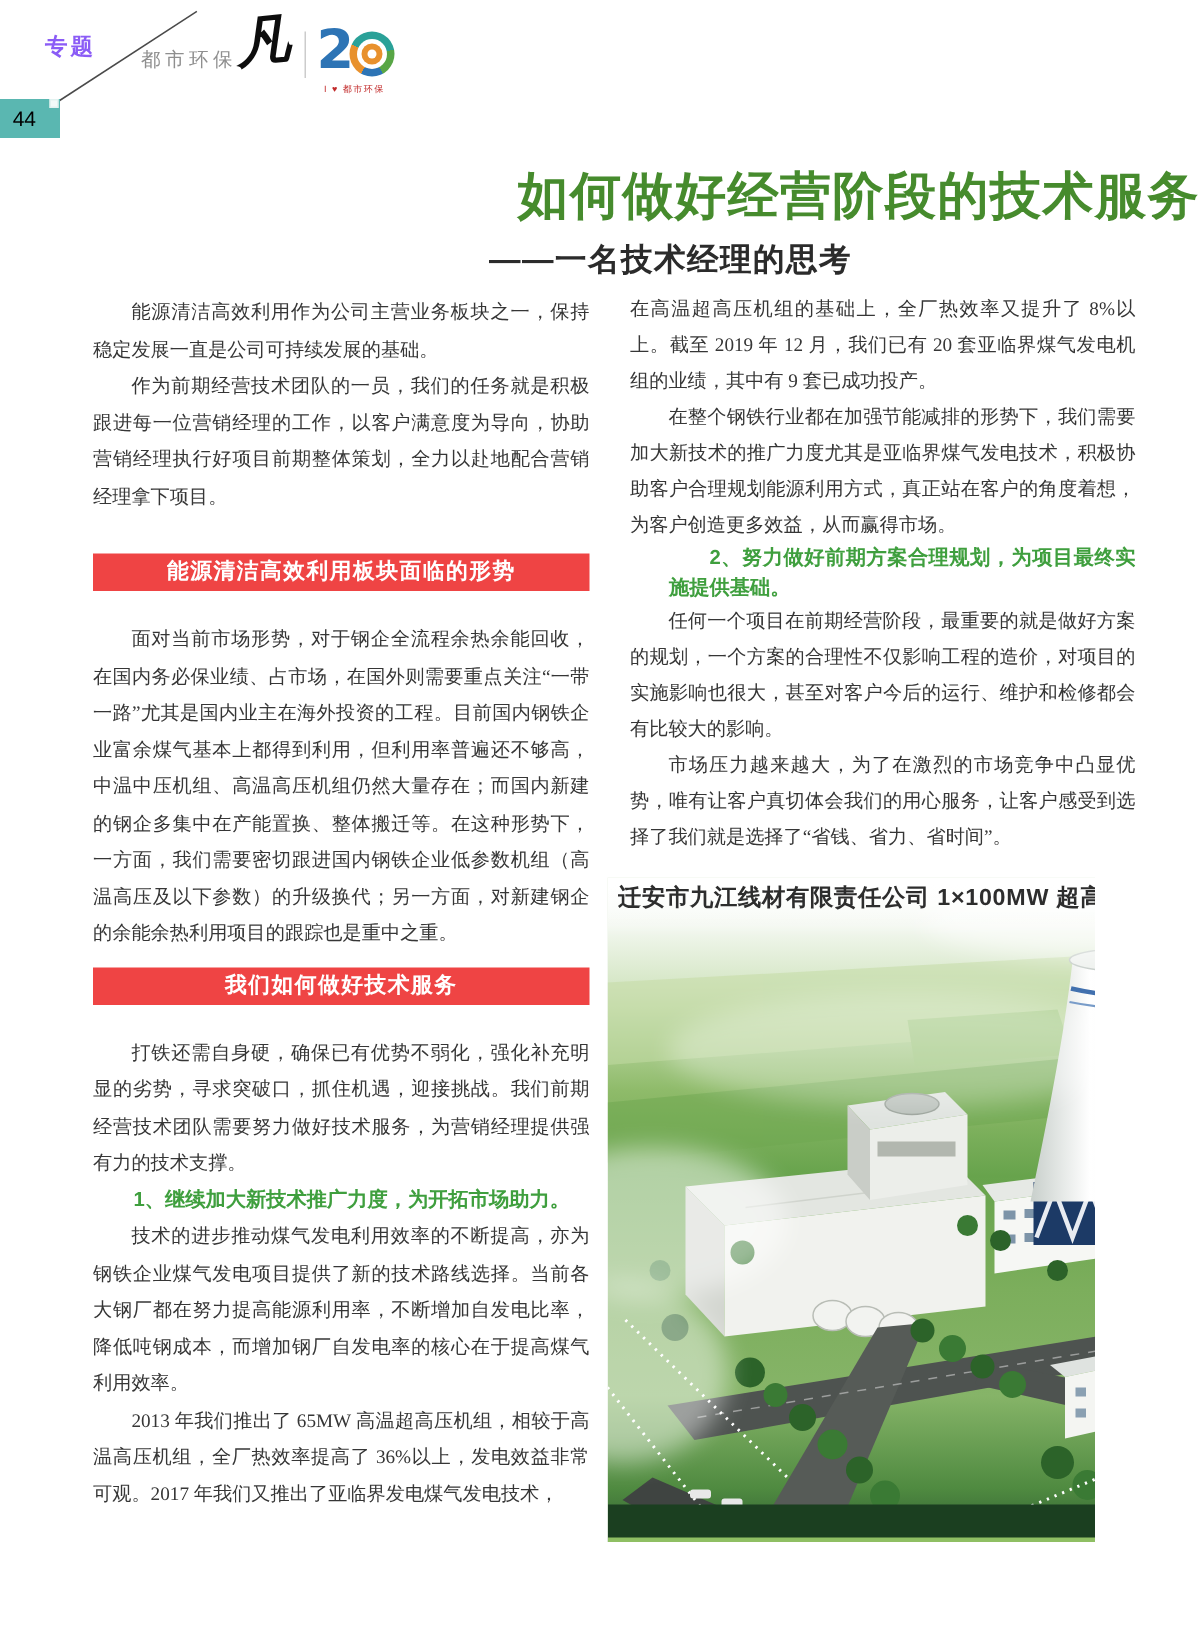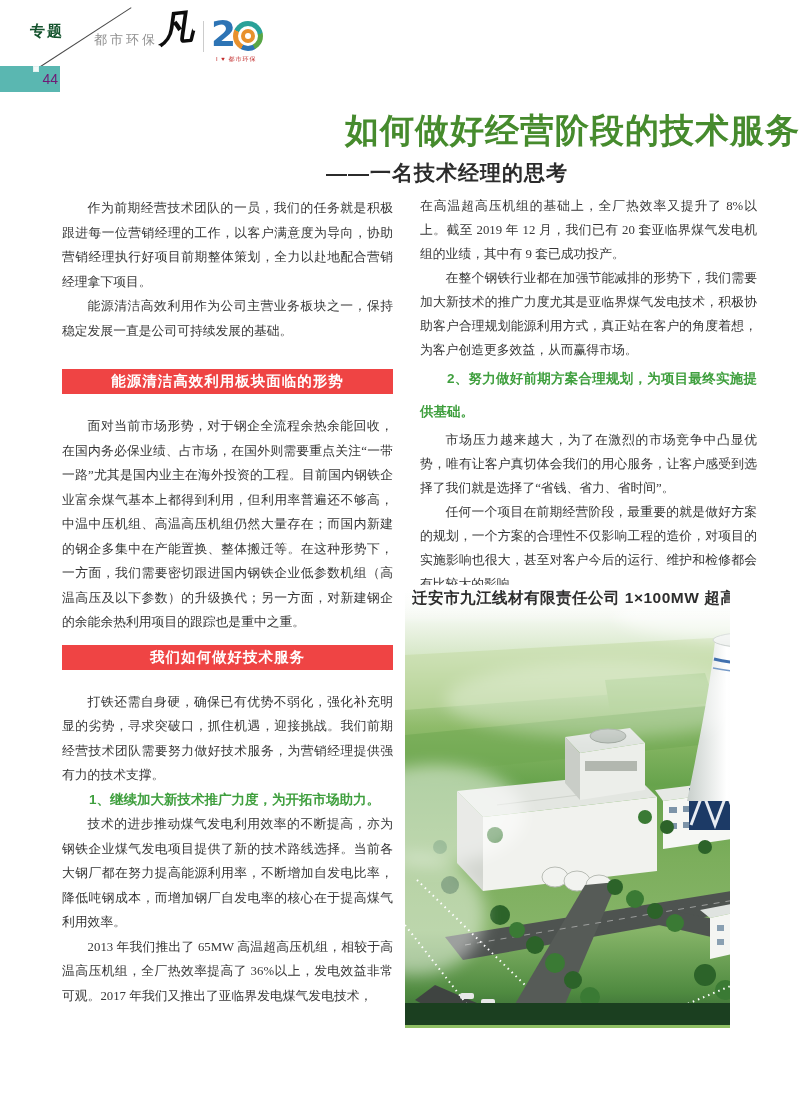--- a/index.html
+++ b/index.html
@@ -2,41 +2,41 @@
 <html><head>
 <meta charset="utf-8">
 <style>
   html,body{margin:0;padding:0;}
   body{width:800px;height:1100px;background:#ffffff;position:relative;overflow:hidden;
        font-family:"Liberation Sans","DejaVu Sans",sans-serif;}
   .page{position:absolute;inset:0;}
 
   
   .section-label{position:absolute;left:30px;top:22px;font-size:15px;font-weight:bold;
-                 color:#14532d;letter-spacing:2px;text-align:right;}
+                 color:#8b5cf6;letter-spacing:2px;text-align:right;}
   .diag-line{position:absolute;left:39px;top:67px;width:110px;height:1px;background:#4a4a4a;
              transform-origin:left center;transform:rotate(-33deg);}
   .brand{position:absolute;left:94px;top:31px;font-size:13px;color:#8f8f8f;letter-spacing:3px;}
   .brand-mark{position:absolute;left:157px;top:10px;font-size:36px;line-height:36px;
               font-family:"DejaVu Serif","Liberation Serif",serif;font-style:italic;font-weight:bold;
               color:#0d0d0d;transform:rotate(-6deg);}
   .divider-v{position:absolute;left:203px;top:21px;width:1px;height:31px;background:#cccccc;}
   .logo20{position:absolute;left:211px;top:14px;height:40px;display:flex;align-items:center;}
   .logo20 .two{font-size:36px;font-weight:bold;color:#2d74b5;line-height:36px;
                font-family:"DejaVu Sans","Liberation Sans",sans-serif;}
   .ring{width:30px;height:30px;border-radius:50%;position:relative;margin-left:-3px;margin-top:4px;
         background:conic-gradient(#2aa198 0 22%,#58a646 22% 42%,#2d74b5 42% 58%,#e8912d 58% 82%,#2aa198 82% 100%);}
   .ring .ring-hole{position:absolute;inset:5px;background:#ffffff;border-radius:50%;}
   .ring .ring-core{position:absolute;inset:8px;background:#e8912d;border-radius:50%;}
   .ring .ring-core::after{content:"";position:absolute;left:4px;top:4px;right:4px;bottom:4px;
         background:#ffffff;border-radius:3px;}
   .tagline{position:absolute;left:216px;top:55px;font-size:6px;color:#c22a2a;letter-spacing:1px;white-space:nowrap;}
-  .page-num-box{position:absolute;left:0;top:66px;width:60px;height:26px;background:#5ab7b1;
-                color:#701a75;font-size:14px;display:flex;align-items:center;justify-content:flex-end;
-                padding-right:2px;box-sizing:border-box;}
+  .page-num-box{position:absolute;left:0;top:66px;width:40px;height:26px;background:#5ab7b1;
+                color:#000000;font-size:14px;display:flex;align-items:center;justify-content:flex-end;
+                padding-right:16px;box-sizing:border-box;}
   .notch{position:absolute;left:33px;top:66px;width:6px;height:6px;background:#f2faf9;border:1px solid #e2f2f0;box-sizing:border-box;}
 
   
   .title{position:absolute;top:108px;left:0;width:100%;text-align:right;font-size:34px;
          font-weight:bold;color:#468b2d;letter-spacing:1px;}
   .subtitle{position:absolute;top:159px;left:0;width:100%;text-align:center;font-size:21px;
             font-weight:600;color:#2b2b2b;letter-spacing:1px;padding-left:47px;}
 
   
   .col-left{position:absolute;left:62px;top:196px;width:331px;}
@@ -44,21 +44,21 @@
   p.body{margin:0;font-family:"Liberation Serif","DejaVu Serif",serif;font-size:12.8px;
          line-height:24.5px;color:#363636;text-align:justify;text-indent:2em;}
   .col-right p.body{line-height:24px;}
   p.body.cont{text-indent:0;}
   .sec-bar{background:#ef4444;color:#ffffff;text-align:center;font-size:14.5px;font-weight:bold;
            height:25px;line-height:25px;letter-spacing:1px;}
   .sec-bar.first{margin:26px 0 20px;}
   .sec-bar.second{margin:10px 0 20px;}
   p.subhead{margin:0;font-size:13.5px;font-weight:bold;color:#3f9f3e;line-height:24.5px;
             text-indent:2em;text-align:justify;font-family:"Liberation Sans","DejaVu Sans",sans-serif;}
-  .col-right p.subhead{line-height:33px;}
+  .col-right p.subhead{line-height:20px;margin-left:26px;}
 
   
   .photo{position:absolute;left:405px;top:585px;width:325px;height:443px;overflow:hidden;background:#eef4ea;}
   .photo svg{position:absolute;inset:0;display:block;}
   .photo-caption{position:absolute;top:3px;left:7px;right:0;font-size:15.5px;font-weight:bold;
                  color:#2d2d2d;white-space:nowrap;overflow:hidden;letter-spacing:0.5px;}
 </style>
 </head>
 <body>
 
@@ -77,37 +77,37 @@
     </span>
   </div>
   <div class="tagline">I ♥ 都市环保</div>
   <div class="page-num-box">44</div>
   <div class="notch"></div>
 
   <div class="title">如何做好经营阶段的技术服务</div>
   <div class="subtitle">——一名技术经理的思考</div>
 
   <div class="col-left">
+    <p class="body">能源清洁高效利用作为公司主营业务板块之一，保持稳定发展一直是公司可持续发展的基础。</p>
     <p class="body">作为前期经营技术团队的一员，我们的任务就是积极跟进每一位营销经理的工作，以客户满意度为导向，协助营销经理执行好项目前期整体策划，全力以赴地配合营销经理拿下项目。</p>
-    <p class="body">能源清洁高效利用作为公司主营业务板块之一，保持稳定发展一直是公司可持续发展的基础。</p>
     <div class="sec-bar first">能源清洁高效利用板块面临的形势</div>
     <p class="body">面对当前市场形势，对于钢企全流程余热余能回收，在国内务必保业绩、占市场，在国外则需要重点关注“一带一路”尤其是国内业主在海外投资的工程。目前国内钢铁企业富余煤气基本上都得到利用，但利用率普遍还不够高，中温中压机组、高温高压机组仍然大量存在；而国内新建的钢企多集中在产能置换、整体搬迁等。在这种形势下，一方面，我们需要密切跟进国内钢铁企业低参数机组（高温高压及以下参数）的升级换代；另一方面，对新建钢企的余能余热利用项目的跟踪也是重中之重。</p>
     <div class="sec-bar second">我们如何做好技术服务</div>
     <p class="body">打铁还需自身硬，确保已有优势不弱化，强化补充明显的劣势，寻求突破口，抓住机遇，迎接挑战。我们前期经营技术团队需要努力做好技术服务，为营销经理提供强有力的技术支撑。</p>
     <p class="subhead">1、继续加大新技术推广力度，为开拓市场助力。</p>
     <p class="body">技术的进步推动煤气发电利用效率的不断提高，亦为钢铁企业煤气发电项目提供了新的技术路线选择。当前各大钢厂都在努力提高能源利用率，不断增加自发电比率，降低吨钢成本，而增加钢厂自发电率的核心在于提高煤气利用效率。</p>
     <p class="body">2013 年我们推出了 65MW 高温超高压机组，相较于高温高压机组，全厂热效率提高了 36%以上，发电效益非常可观。2017 年我们又推出了亚临界发电煤气发电技术，</p>
   </div>
 
   <div class="col-right">
     <p class="body cont">在高温超高压机组的基础上，全厂热效率又提升了 8%以上。截至 2019 年 12 月，我们已有 20 套亚临界煤气发电机组的业绩，其中有 9 套已成功投产。</p>
     <p class="body">在整个钢铁行业都在加强节能减排的形势下，我们需要加大新技术的推广力度尤其是亚临界煤气发电技术，积极协助客户合理规划能源利用方式，真正站在客户的角度着想，为客户创造更多效益，从而赢得市场。</p>
     <p class="subhead">2、努力做好前期方案合理规划，为项目最终实施提供基础。</p>
+    <p class="body">任何一个项目在前期经营阶段，最重要的就是做好方案的规划，一个方案的合理性不仅影响工程的造价，对项目的实施影响也很大，甚至对客户今后的运行、维护和检修都会有比较大的影响。</p>
     <p class="body">市场压力越来越大，为了在激烈的市场竞争中凸显优势，唯有让客户真切体会我们的用心服务，让客户感受到选择了我们就是选择了“省钱、省力、省时间”。</p>
-    <p class="body">任何一个项目在前期经营阶段，最重要的就是做好方案的规划，一个方案的合理性不仅影响工程的造价，对项目的实施影响也很大，甚至对客户今后的运行、维护和检修都会有比较大的影响。</p>
   </div>
 
   <div class="photo">
     <svg viewBox="0 0 395 443" width="395" height="443">
       <defs>
         <linearGradient id="gBg" x1="0" y1="0" x2="0" y2="1">
           <stop offset="0" stop-color="#ffffff"></stop>
           <stop offset="0.07" stop-color="#f4f8f1"></stop>
           <stop offset="0.18" stop-color="#cfe3bd"></stop>
           <stop offset="0.32" stop-color="#8fbb6a"></stop>

